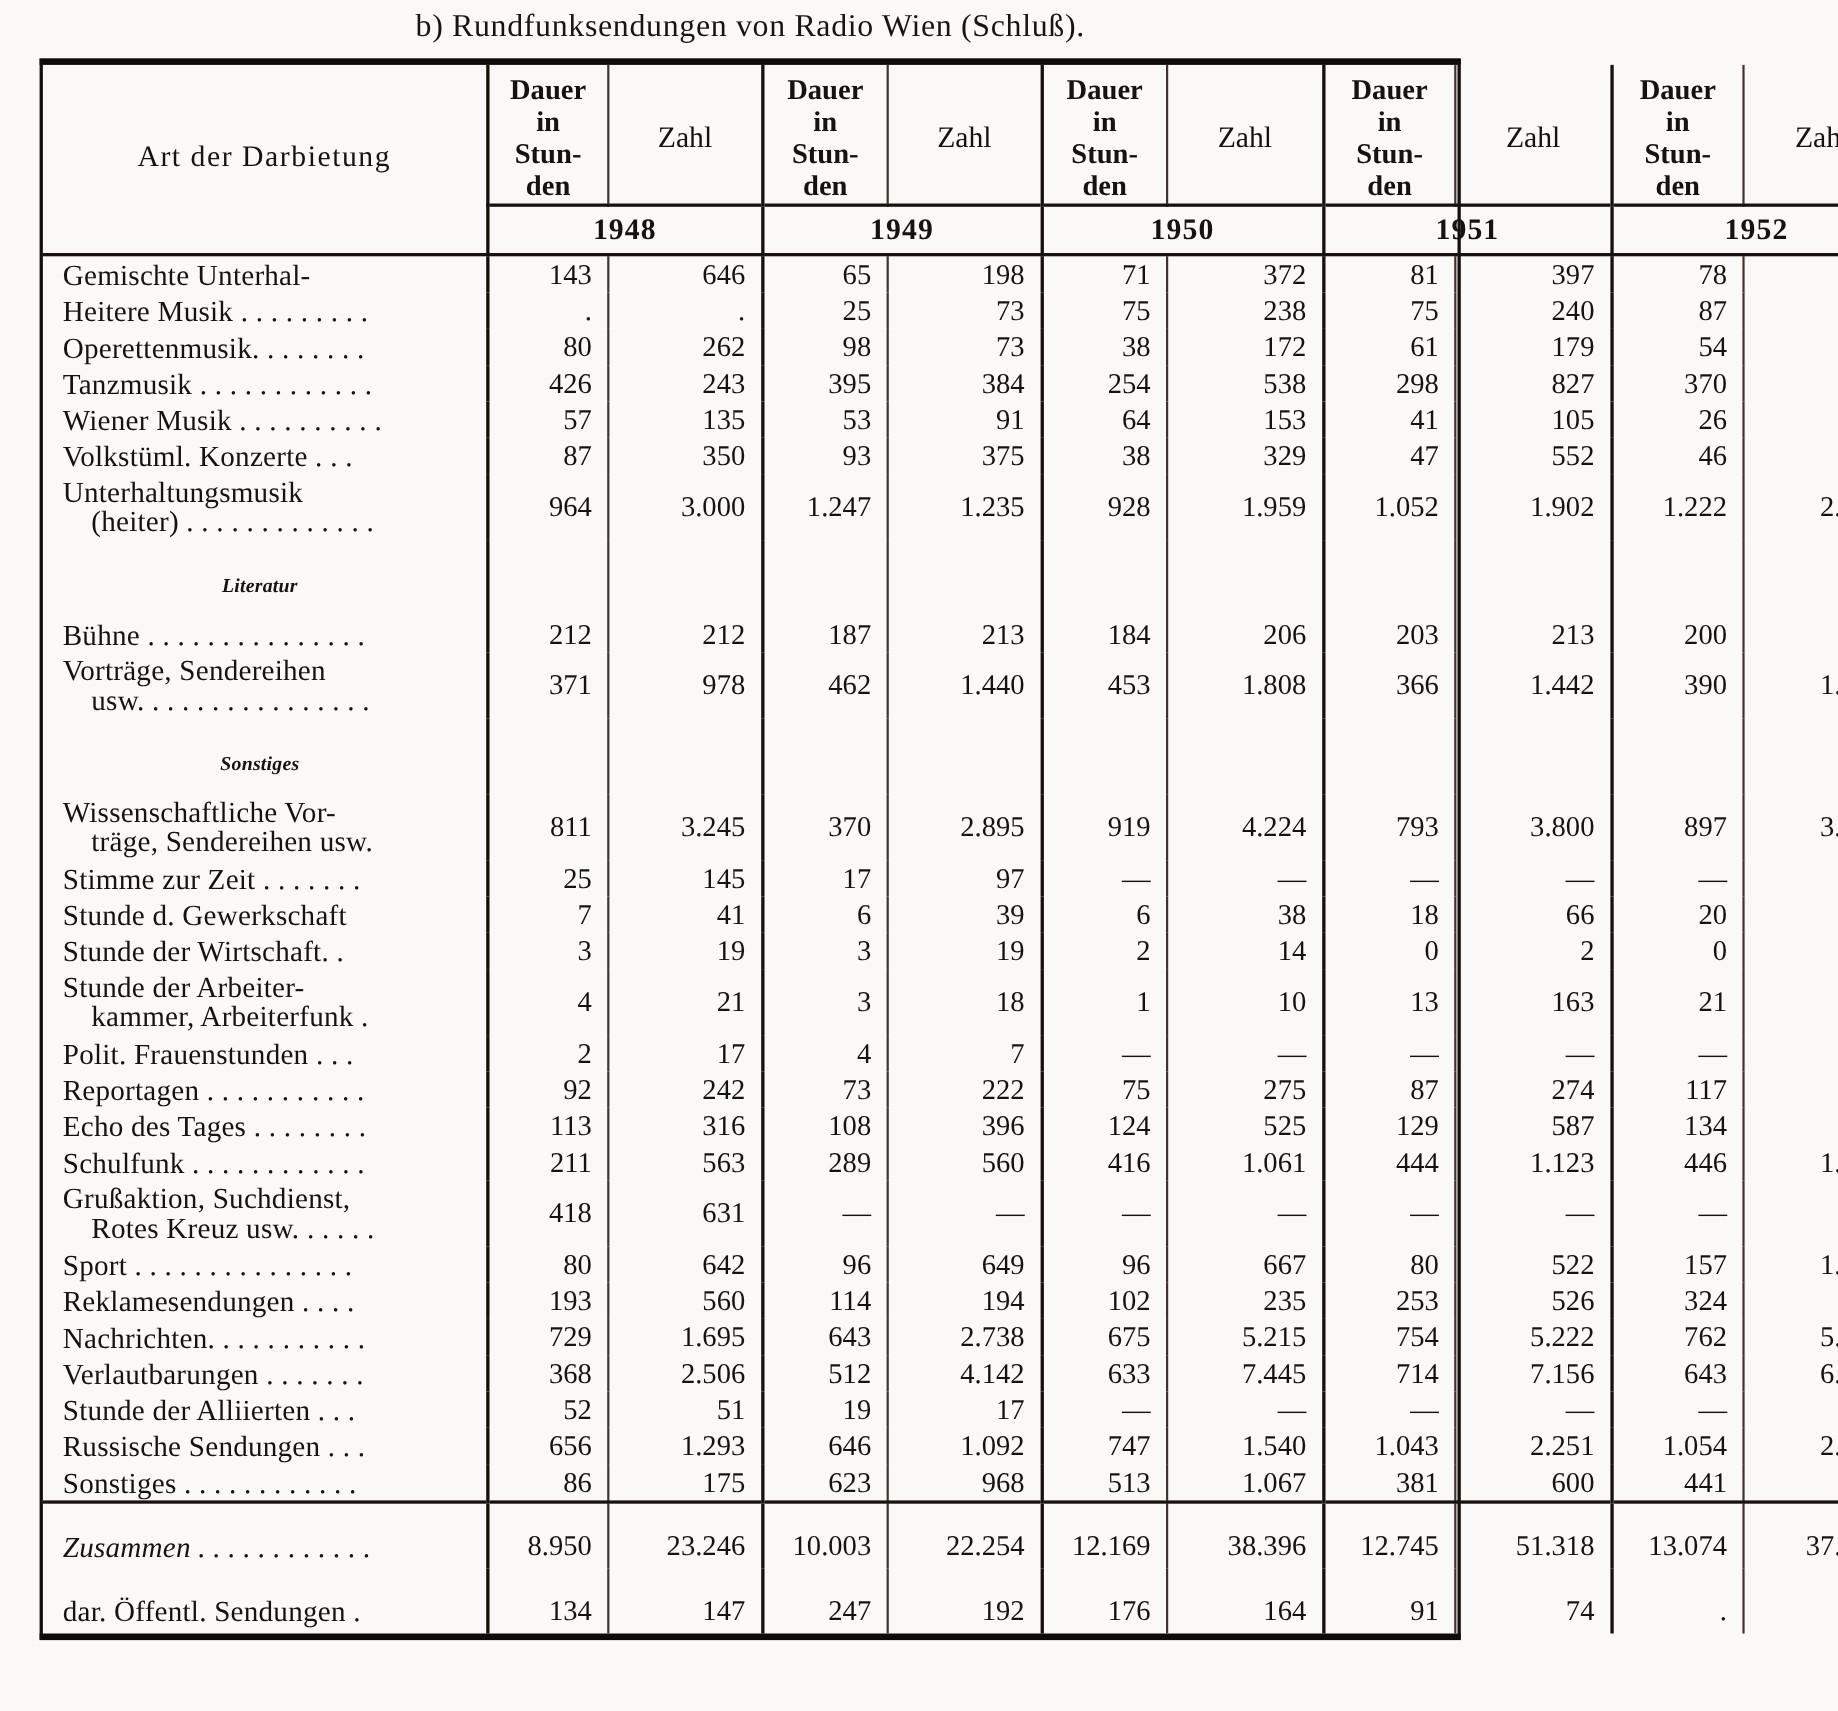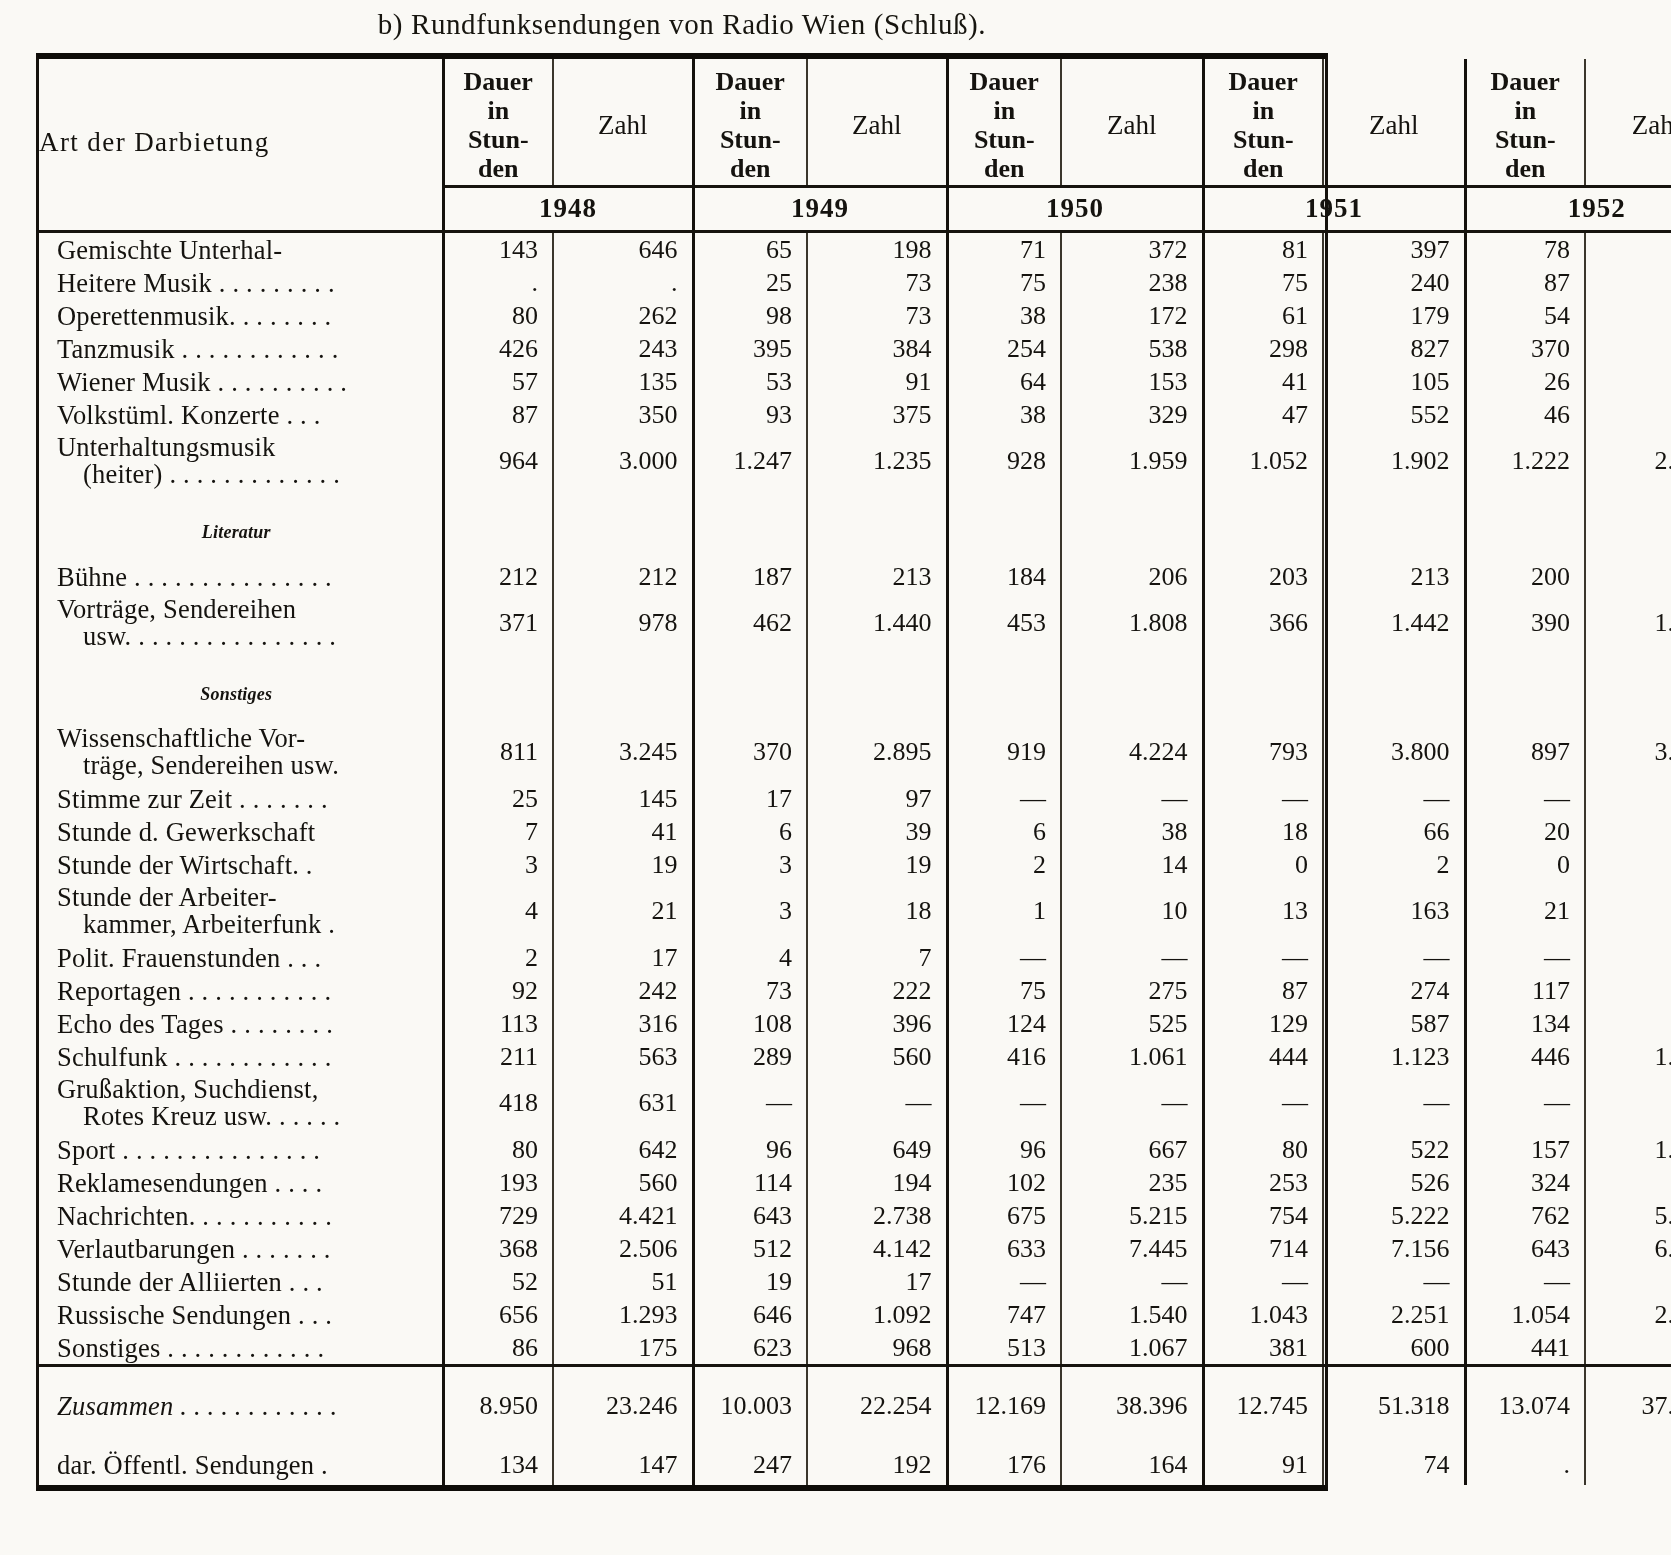--- a/index.html
+++ b/index.html
@@ -42,21 +42,21 @@
   table.main {
     border-collapse: collapse;
     width: 100%;
     table-layout: fixed;
     font-size: 25px;
   }
   
   thead td, thead th { padding: 0; }
   .hd-art {
     vertical-align: middle;
-    text-align: left;
+    text-align: center;
     font-size: 27px;
     letter-spacing: 1.4px;
     border-right: 3px solid #14110c;
     padding-bottom: 4px;
   }
   .hd-dauer, .hd-zahl {
     vertical-align: middle;
     text-align: center;
     font-weight: bold;
     font-size: 26px;
@@ -527,21 +527,21 @@
             <td class="num dcol gsep">102</td>
             <td class="num">235</td>
             <td class="num dcol gsep">253</td>
             <td class="num">526</td>
             <td class="num dcol gsep">324</td>
             <td class="num">747</td>
           </tr>
           <tr class="r">
             <td class="label">Nachrichten. . . . . . . . . . .</td>
             <td class="num dcol gsep">729</td>
-            <td class="num">4.421</td>
+            <td class="num">1.695</td>
             <td class="num dcol gsep">643</td>
             <td class="num">2.738</td>
             <td class="num dcol gsep">675</td>
             <td class="num">5.215</td>
             <td class="num dcol gsep">754</td>
             <td class="num">5.222</td>
             <td class="num dcol gsep">762</td>
             <td class="num">5.607</td>
           </tr>
           <tr class="r">

